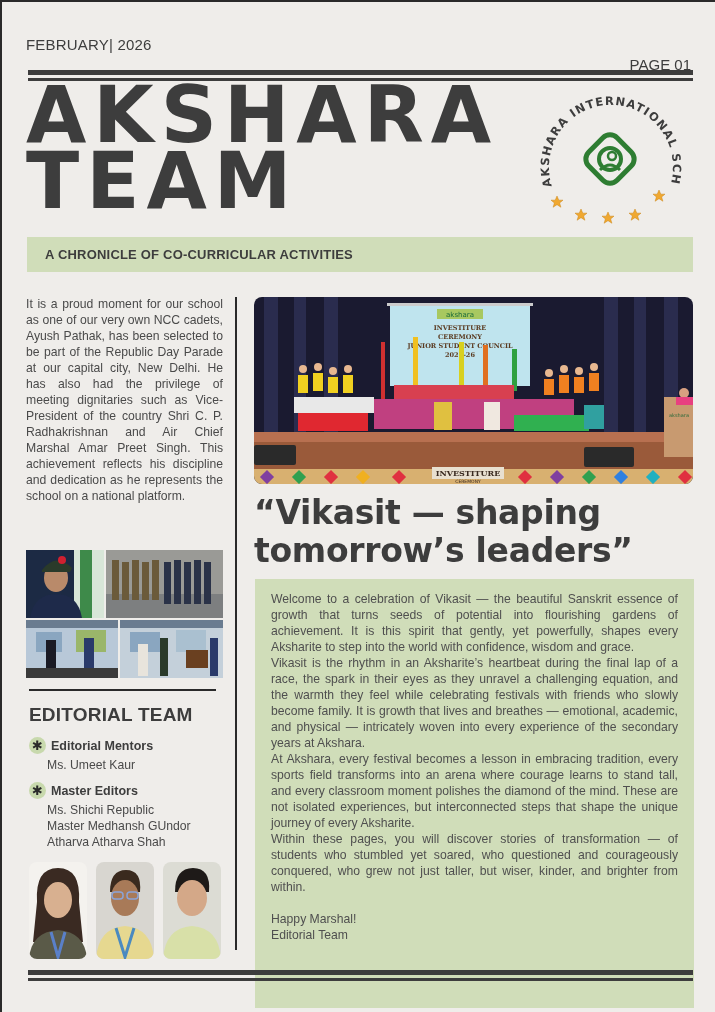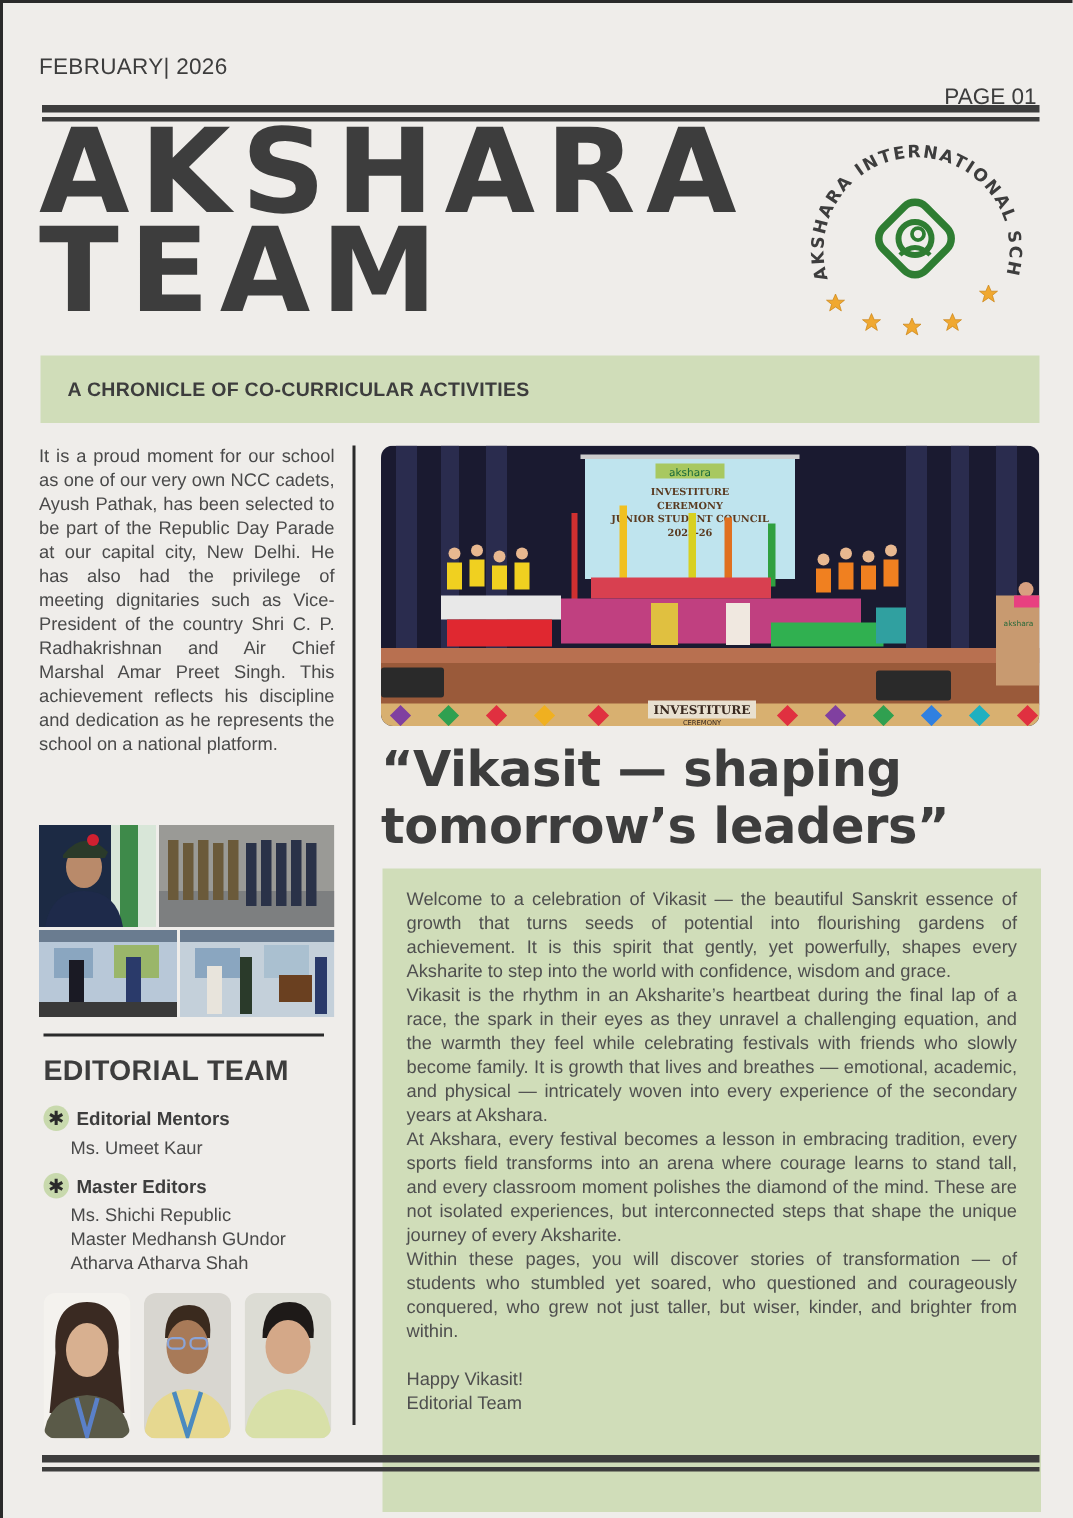--- a/index.html
+++ b/index.html
@@ -28,21 +28,21 @@
     color: #3d3d3d; letter-spacing: 7px;
     transform: scaleY(1.0);
   }
   .masthead .line { display: block; }
 
   
   .logo { left: 528px; top: 84px; width: 160px; height: 145px; }
 
   
   .banner {
-    left: 25px; top: 235px; width: 666px; height: 45px;
+    left: 25px; top: 235px; width: 666px; height: 35px;
     background: #d0ddb9;
     display: flex; align-items: center; padding-left: 18px;
     font-size: 13px; font-weight: 600; color: #3d3d3d; letter-spacing: 0.2px;
   }
 
   
   .story {
     left: 24px; top: 294px; width: 197px;
     font-size: 12.2px; line-height: 16px; text-align: justify; color: #4a4a4a;
   }
@@ -320,19 +320,19 @@
   <div>“Vikasit — shaping</div>
   <div>tomorrow’s leaders”</div>
 </div>
 
 <div class="abs letter">
   <p>Welcome to a celebration of Vikasit — the beautiful Sanskrit essence of growth that turns seeds of potential into flourishing gardens of achievement. It is this spirit that gently, yet powerfully, shapes every Aksharite to step into the world with confidence, wisdom and grace.</p>
   <p>Vikasit is the rhythm in an Aksharite’s heartbeat during the final lap of a race, the spark in their eyes as they unravel a challenging equation, and the warmth they feel while celebrating festivals with friends who slowly become family. It is growth that lives and breathes — emotional, academic, and physical — intricately woven into every experience of the secondary years at Akshara.</p>
   <p>At Akshara, every festival becomes a lesson in embracing tradition, every sports field transforms into an arena where courage learns to stand tall, and every classroom moment polishes the diamond of the mind. These are not isolated experiences, but interconnected steps that shape the unique journey of every Aksharite.</p>
   <p>Within these pages, you will discover stories of transformation — of students who stumbled yet soared, who questioned and courageously conquered, who grew not just taller, but wiser, kinder, and brighter from within.</p>
   <div class="sign">
-    <div>Happy Vikasit!</div>
+    <div>Happy Marshal!</div>
     <div>Editorial Team</div>
   </div>
 </div>
 
 <div class="abs bot-thick"></div>
 <div class="abs bot-thin"></div>
 
 </body></html>

